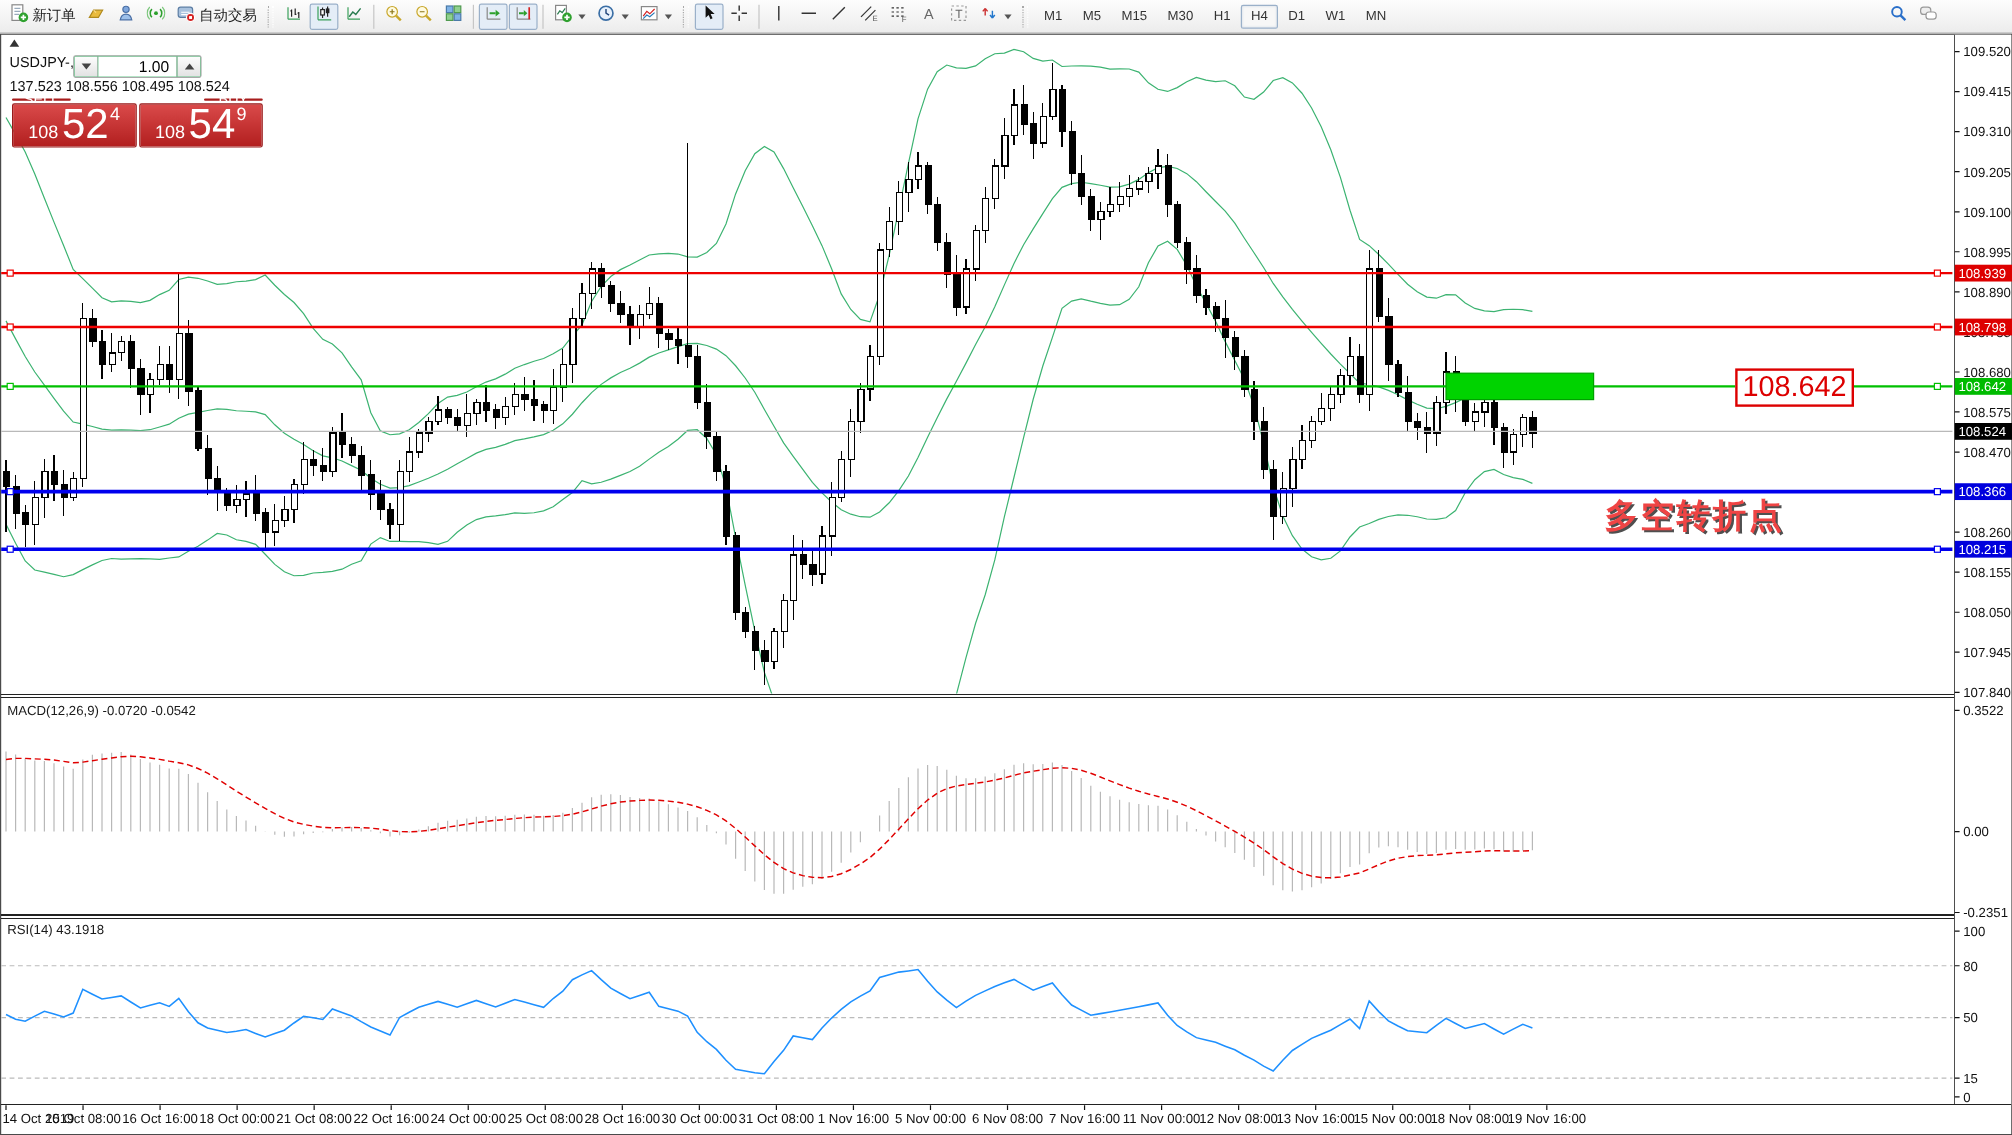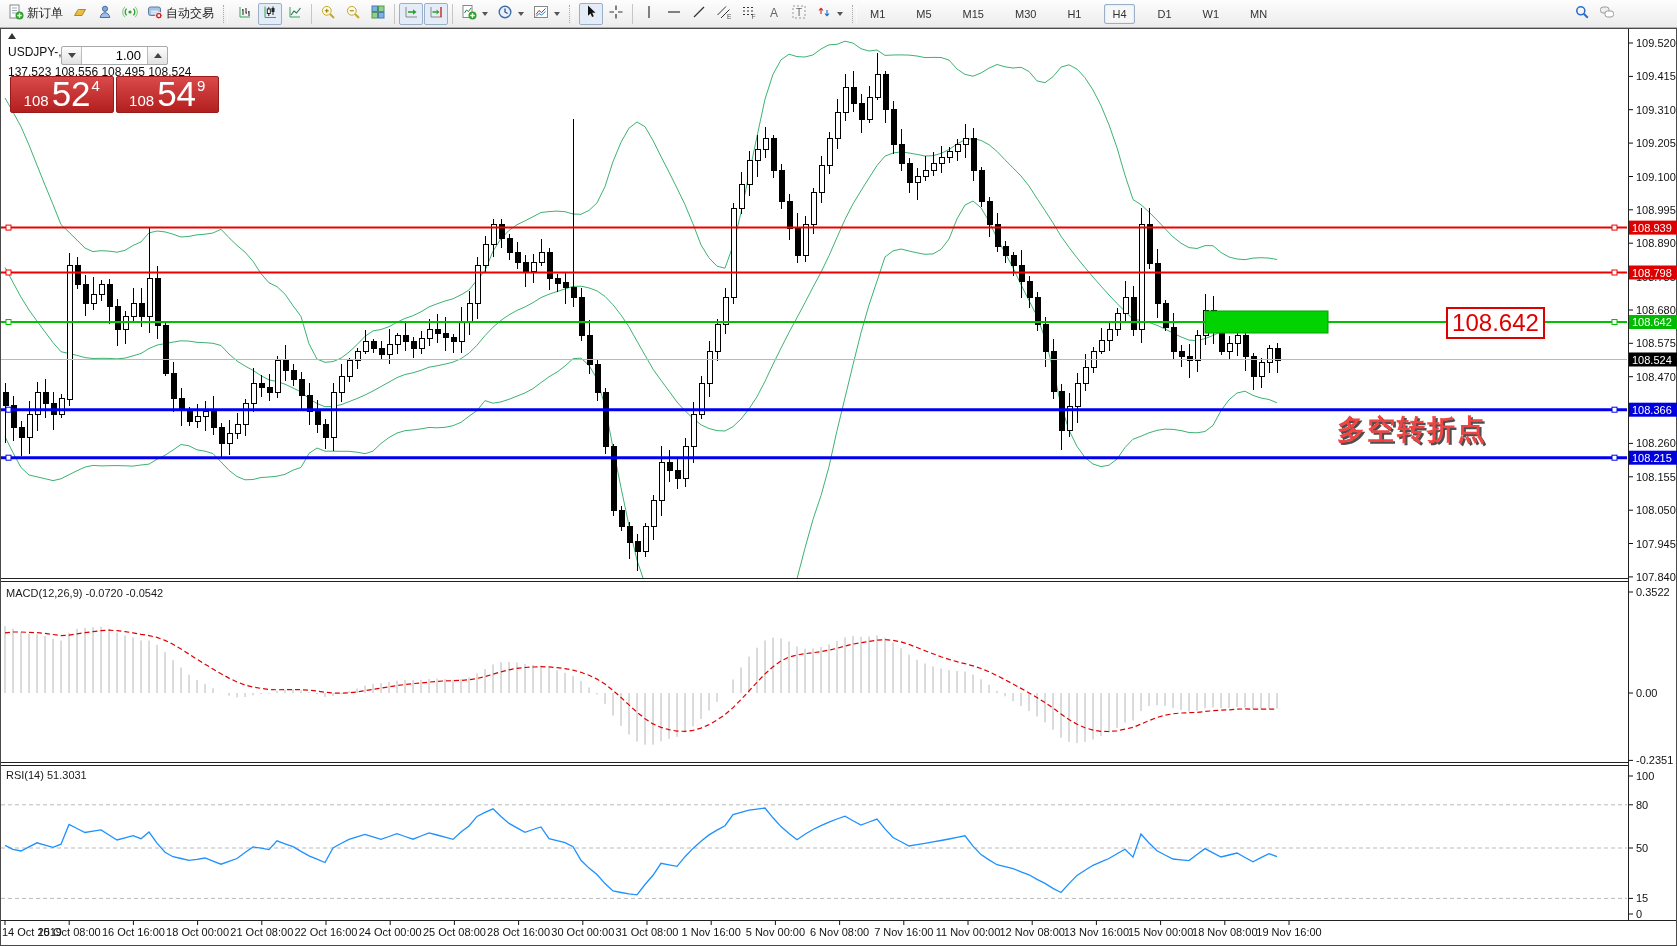--- a/index.html
+++ b/index.html
@@ -43,21 +43,21 @@
   .spin-btn{width:19px;background:linear-gradient(#fdfdfd,#e2e2e2);display:flex;align-items:center;
     justify-content:center;}
   .spin-btn.left{border-right:1px solid #bbb;}
   .spin-btn.right{border-left:1px solid #bbb;}
   .spin-input{flex:1;border:0;outline:0;font-size:13px;text-align:right;padding-right:6px;min-width:0;
     font-family:"Liberation Sans",sans-serif;}
   .tri-up{width:0;height:0;border-left:4px solid transparent;border-right:4px solid transparent;
     border-bottom:5px solid #444;}
   .tri-down{width:0;height:0;border-left:4px solid transparent;border-right:4px solid transparent;
     border-top:5px solid #444;}
-  .ocp-row2{display:flex;gap:2px;margin-top:11px;height:37px;text-align:right;}
+  .ocp-row2{display:flex;gap:2px;margin-top:21px;height:37px;text-align:right;}
   .price-box{flex:1;background:linear-gradient(#da4a4a,#b21f1f);border:1px solid #991a1a;border-radius:2px;
     color:#fff;display:flex;align-items:flex-end;justify-content:center;padding-bottom:3px;box-sizing:border-box;}
   .pb-small{font-size:15px;margin-right:3px;line-height:1.1;}
   .pb-big{font-size:35px;line-height:0.82;font-weight:400;}
   .pb-sup{font-size:15px;line-height:1;margin-left:1px;transform:translateY(-16px);}
 
   .callout{position:absolute;left:1446px;top:307px;width:95px;height:28px;border:2px solid #dd0000;
     color:#dd0000;background:#fff;font-size:24px;text-align:center;line-height:28px;z-index:5;}
   .turnpoint{position:absolute;left:1337px;top:411px;font-size:28px;font-weight:bold;color:#ef4444;
     text-shadow:2px 2px 0 #4f4f4f;letter-spacing:2px;z-index:5;font-family:sans-serif;}
@@ -313,21 +313,21 @@
       <svg width="16" height="16" viewBox="0 0 16 16">
           <path d="M5 10V4M5 4L3 6.5M5 4l2 2.5" stroke="#c33" fill="none" stroke-width="1.2"></path>
           <path d="M11 6v6M11 12l-2-2.5M11 12l2-2.5" stroke="#27c" fill="none" stroke-width="1.2"></path>
         </svg>
     </span>
     <span class="caret"></span>
   </div>
 
   <span class="grip"></span>
 
-  <div style="display:flex;align-items:center;gap:15px;">
+  <div style="display:flex;align-items:center;gap:1px;">
       <span class="tfbtn">M1</span>
       <span class="tfbtn">M5</span>
       <span class="tfbtn">M15</span>
       <span class="tfbtn">M30</span>
       <span class="tfbtn">H1</span>
       <span class="tfbtn active">H4</span>
       <span class="tfbtn">D1</span>
       <span class="tfbtn">W1</span>
       <span class="tfbtn">MN</span>
     </div>
@@ -1059,14 +1059,14 @@
 
 <div class="callout">108.642</div>
 <div class="turnpoint">多空转折点</div>
 
 <div class="paneLabel" id="macd-label">
   <span>MACD(12,26,9)</span>
   <span>-0.0720 -0.0542</span>
 </div>
 <div class="paneLabel" id="rsi-label">
   <span>RSI(14)</span>
-  <span>51.3031</span>
+  <span>43.1918</span>
 </div>
 
 </body></html>

